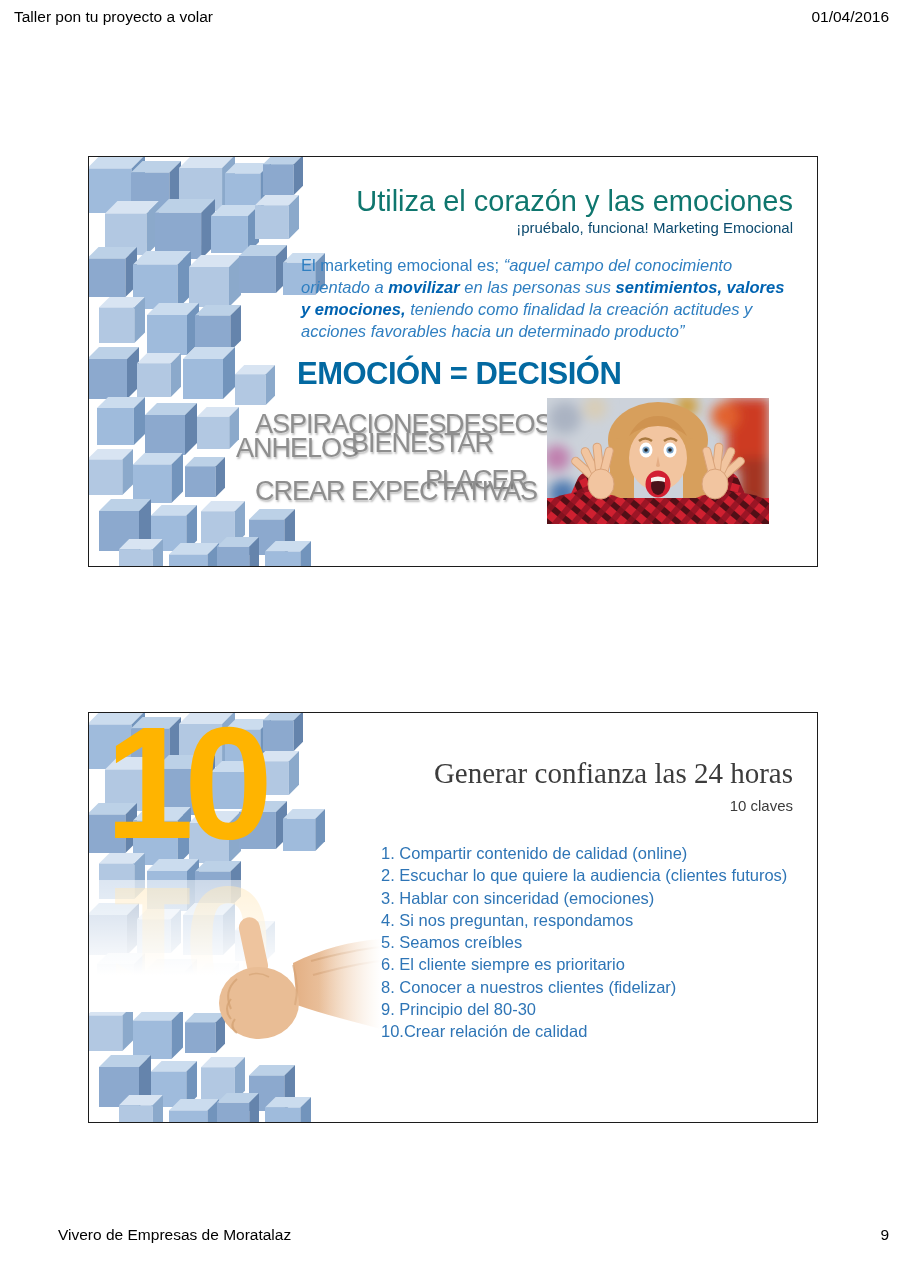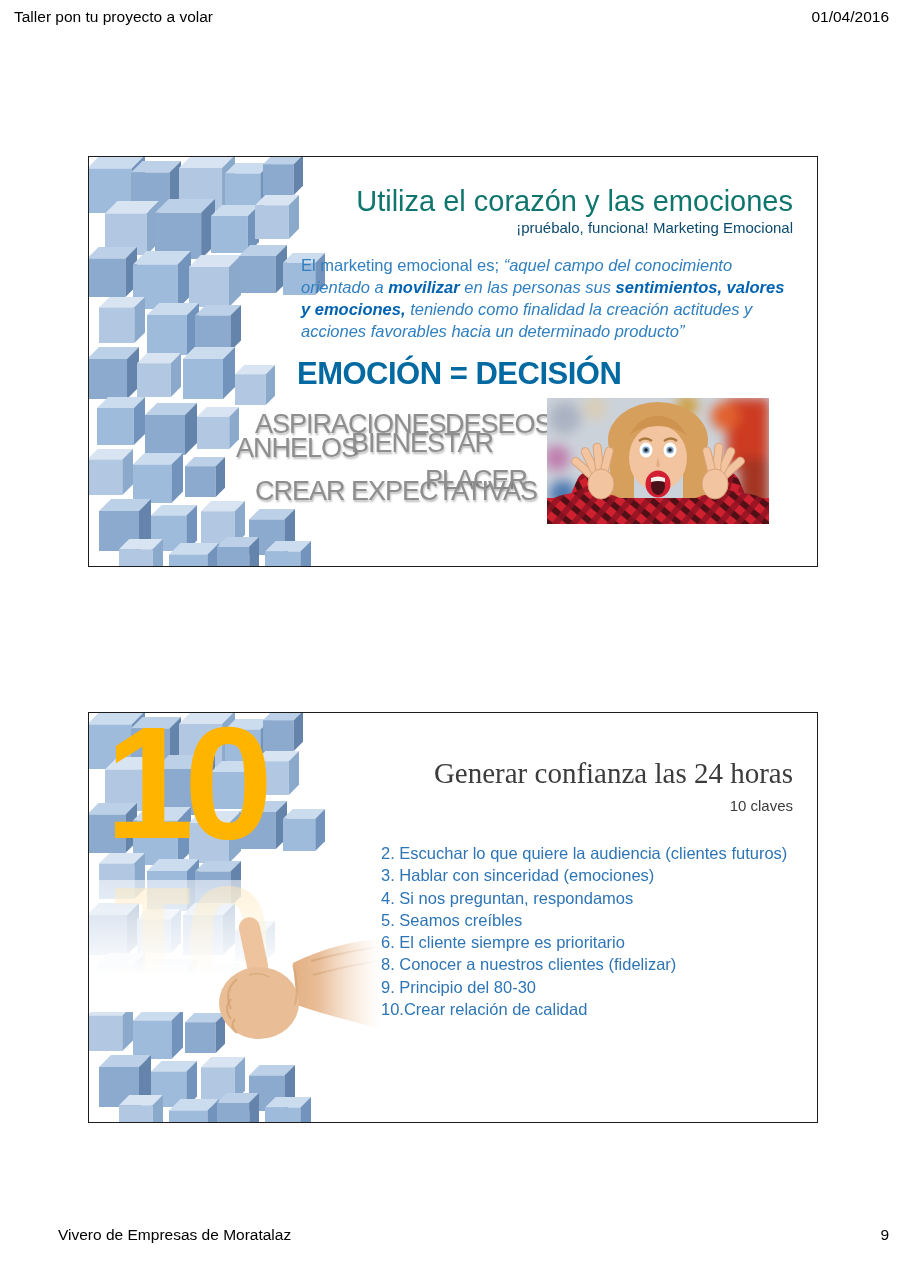--- a/index.html
+++ b/index.html
@@ -206,20 +206,21 @@
     </svg>
 
   <div class="ten-r">10</div>
   <div class="ten-fade"></div>
   <div class="ten">10</div>
 
   <div class="s2-title">Generar confianza las 24 horas</div>
   <div class="s2-sub">10 claves</div>
 
   <div class="klist">
+    <div>1. Compartir contenido de calidad (online)</div>
     <div>2. Escuchar lo que quiere la audiencia (clientes futuros)</div>
     <div>3. Hablar con sinceridad (emociones)</div>
     <div>4. Si nos preguntan, respondamos</div>
     <div>5. Seamos creíbles</div>
     <div>6. El cliente siempre es prioritario</div>
     <div>8. Conocer a nuestros clientes (fidelizar)</div>
     <div>9. Principio del 80-30</div>
     <div>10.Crear relación de calidad</div>
   </div>
 

